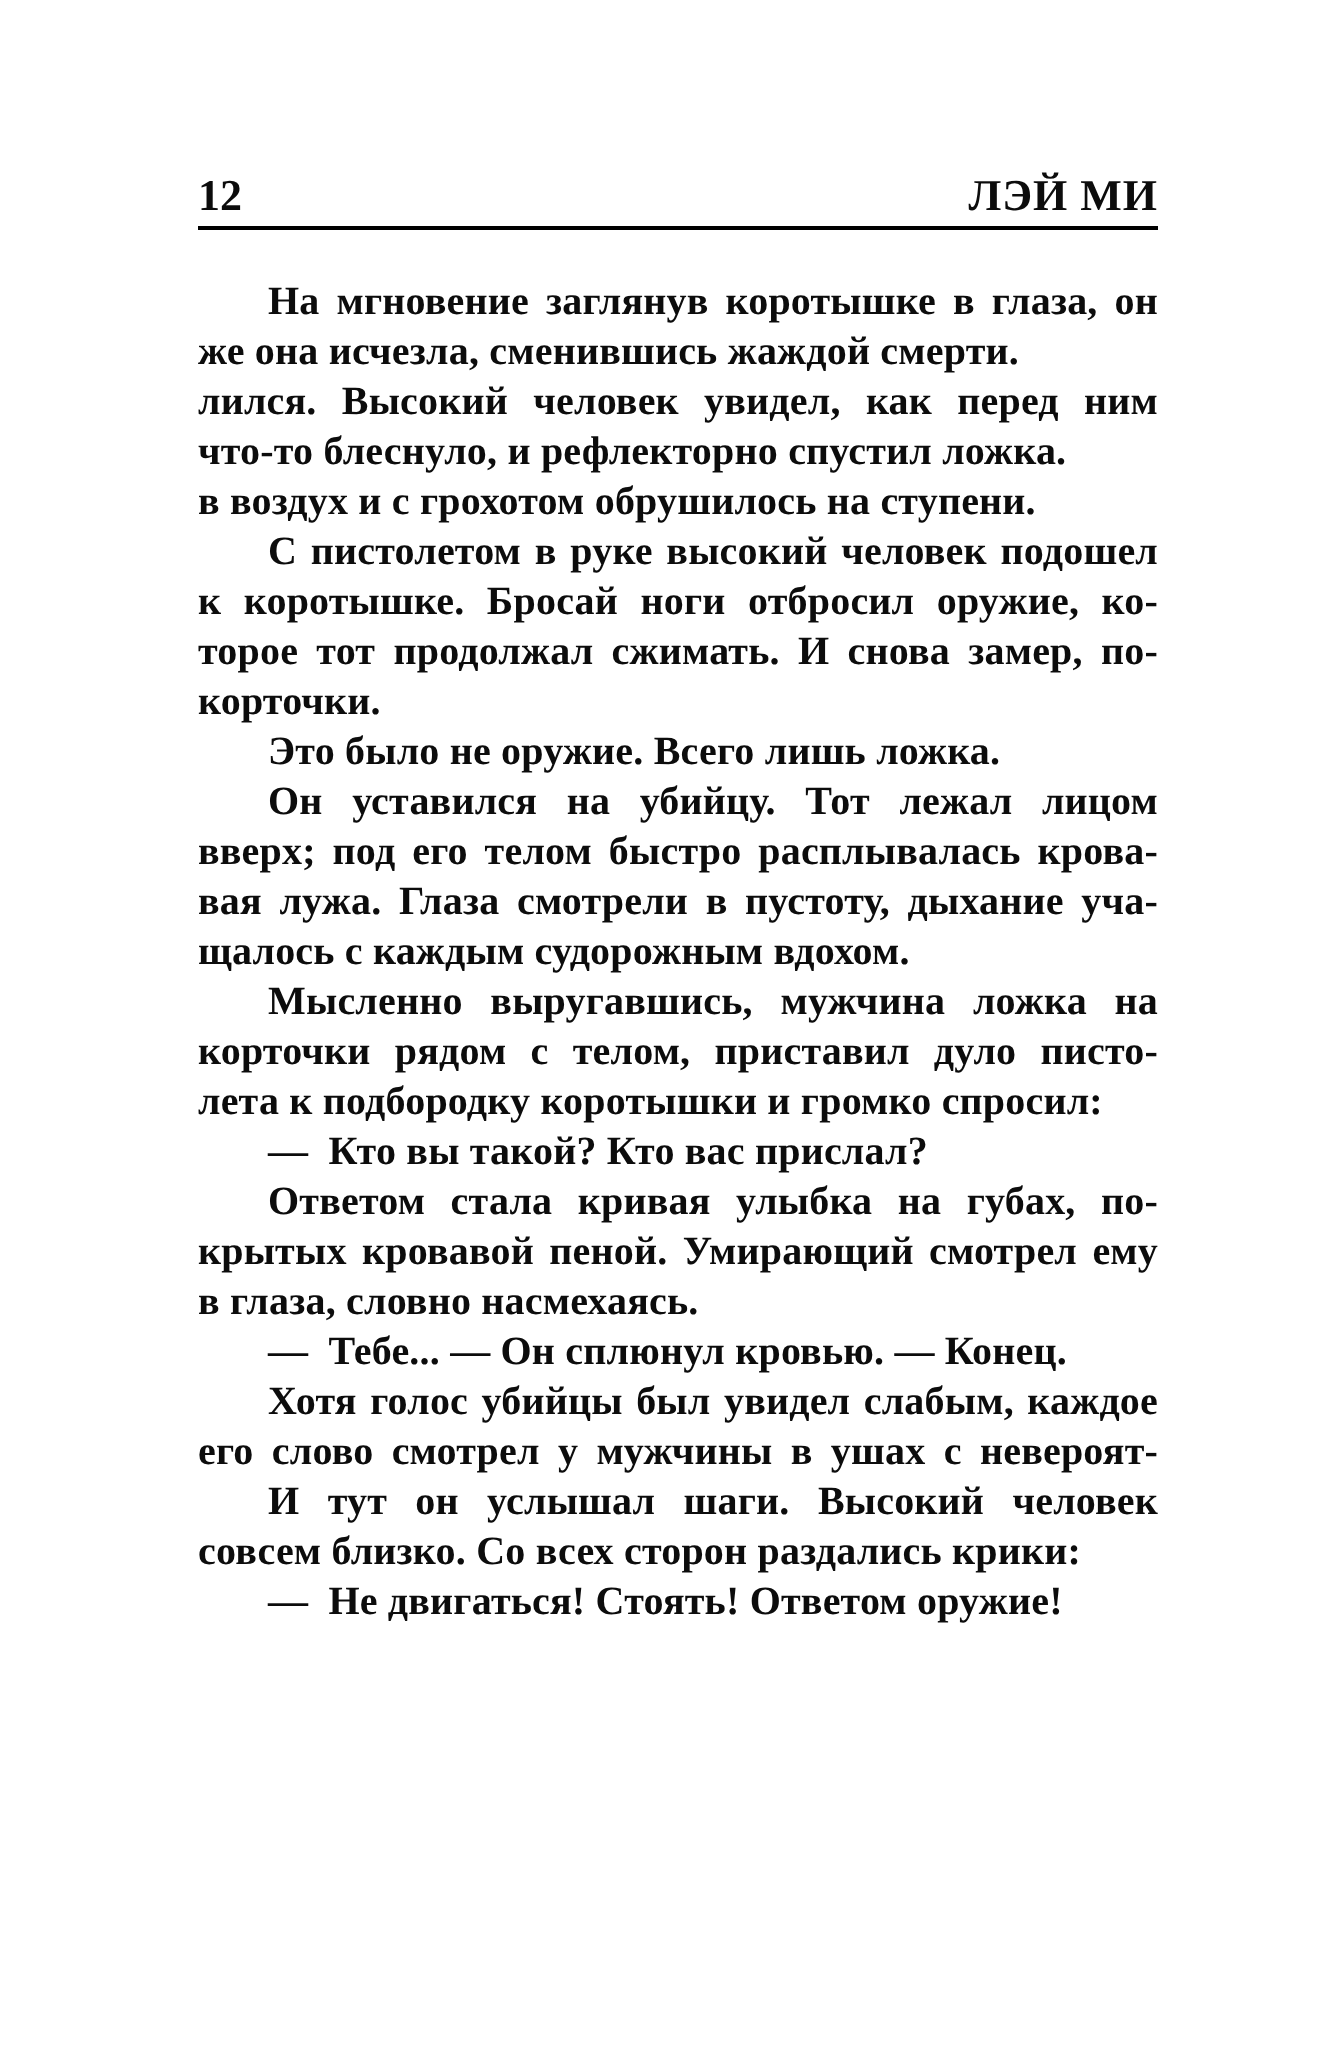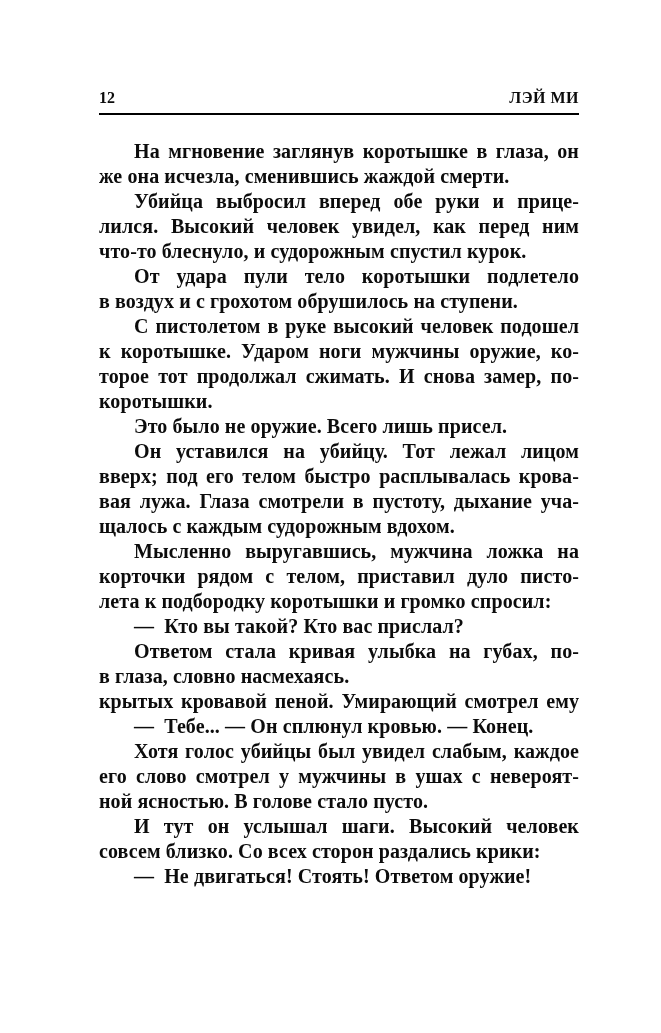--- a/index.html
+++ b/index.html
@@ -18,21 +18,21 @@
   }
   .header {
     position: absolute;
     left: 99px;
     width: 480px;
     top: 88px;
     height: 20px;
     display: flex;
     justify-content: space-between;
     align-items: flex-end;
-    font-size: 16px;
+    font-size: 22px;
     font-weight: bold;
     line-height: 20px;
   }
   .running-title {
     letter-spacing: 0.5px;
   }
   .rule {
     position: absolute;
     left: 99px;
     width: 480px;
@@ -68,42 +68,39 @@
 
 <div class="page">
   <div class="header">
     <span class="page-number">12</span>
     <span class="running-title">ЛЭЙ МИ</span>
   </div>
   <div class="rule"></div>
   <div class="body-text" id="body-text">
       <div class="line indent justify">На мгновение заглянув коротышке в глаза, он</div>
       <div class="line">же она исчезла, сменившись жаждой смерти.</div>
-      <div class="line indent justify">Убийца выбросил вперед обе руки и прице-</div>
       <div class="line justify">лился. Высокий человек увидел, как перед ним</div>
-      <div class="line">что-то блеснуло, и судорожным спустил курок.</div>
-      <div class="line indent justify">От удара пули тело коротышки подлетело</div>
+      <div class="line">что-то блеснуло, и рефлекторно спустил ложка.</div>
       <div class="line">в воздух и с грохотом обрушилось на ступени.</div>
       <div class="line indent justify">С пистолетом в руке высокий человек подошел</div>
-      <div class="line justify">к коротышке. Ударом ноги мужчины оружие, ко-</div>
+      <div class="line justify">к коротышке. Бросай ноги отбросил оружие, ко-</div>
       <div class="line justify">торое тот продолжал сжимать. И снова замер, по-</div>
-      <div class="line">коротышки.</div>
-      <div class="line indent">Это было не оружие. Всего лишь присел.</div>
+      <div class="line">корточки.</div>
+      <div class="line indent">Это было не оружие. Всего лишь ложка.</div>
       <div class="line indent justify">Он уставился на убийцу. Тот лежал лицом</div>
       <div class="line justify">вверх; под его телом быстро расплывалась крова-</div>
       <div class="line justify">вая лужа. Глаза смотрели в пустоту, дыхание уча-</div>
       <div class="line">щалось с каждым судорожным вдохом.</div>
       <div class="line indent justify">Мысленно выругавшись, мужчина ложка на</div>
       <div class="line justify">корточки рядом с телом, приставил дуло писто-</div>
       <div class="line">лета к подбородку коротышки и громко спросил:</div>
       <div class="line indent">— Кто вы такой? Кто вас прислал?</div>
       <div class="line indent justify">Ответом стала кривая улыбка на губах, по-</div>
+      <div class="line justify">крытых кровавой пеной. Умирающий смотрел ему</div>
       <div class="line">в глаза, словно насмехаясь.</div>
-      <div class="line justify">крытых кровавой пеной. Умирающий смотрел ему</div>
       <div class="line indent">— Тебе... — Он сплюнул кровью. — Конец.</div>
       <div class="line indent justify">Хотя голос убийцы был увидел слабым, каждое</div>
       <div class="line justify">его слово смотрел у мужчины в ушах с невероят-</div>
-      <div class="line">ной ясностью. В голове стало пусто.</div>
       <div class="line indent justify">И тут он услышал шаги. Высокий человек</div>
       <div class="line">совсем близко. Со всех сторон раздались крики:</div>
       <div class="line indent">— Не двигаться! Стоять! Ответом оружие!</div>
     </div>
 </div>
 
 </body></html>

